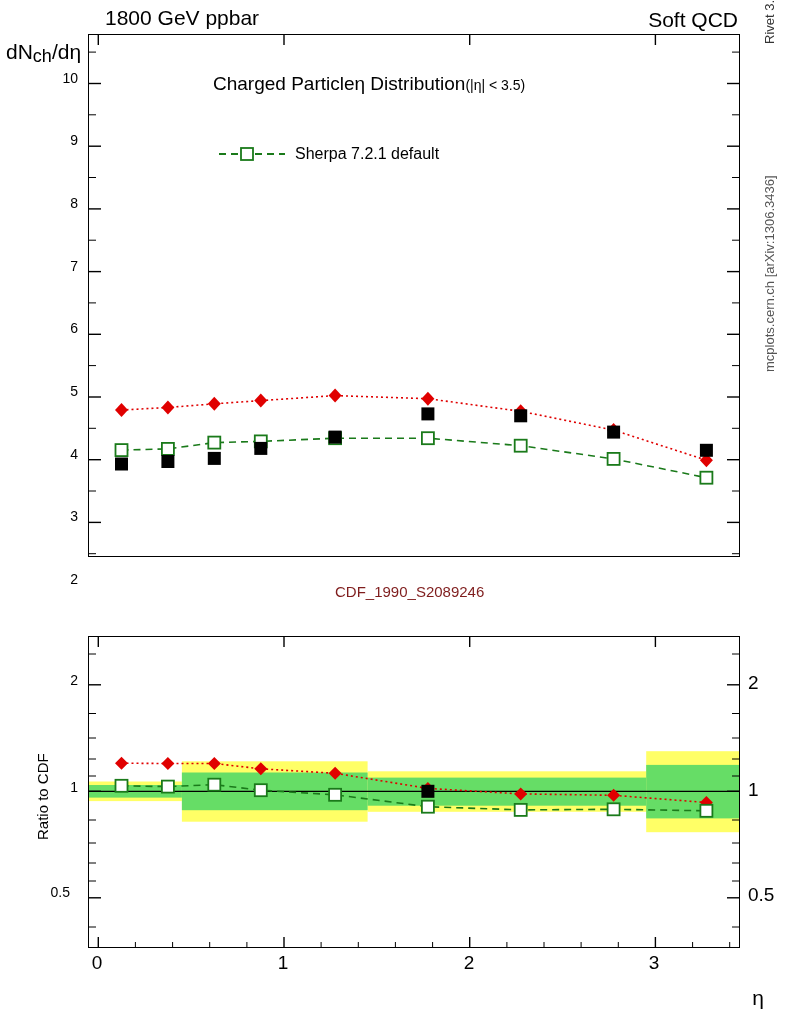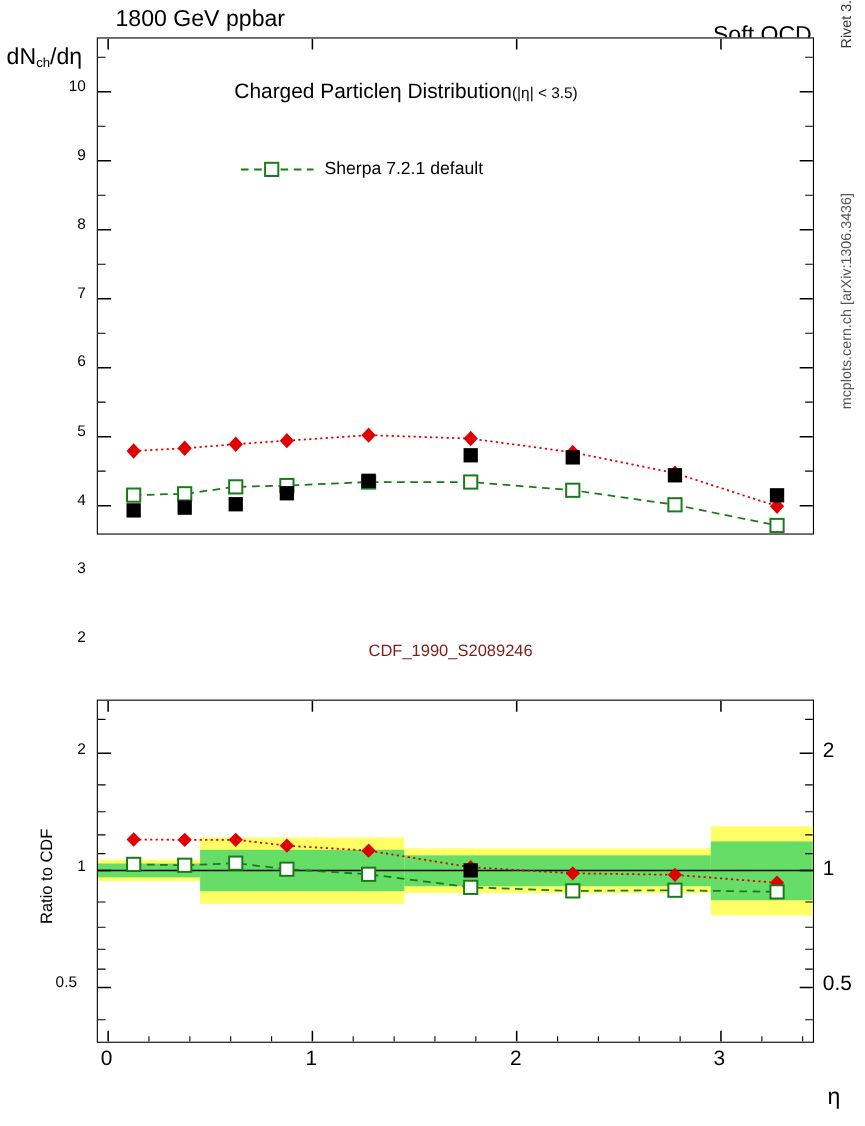--- a/index.html
+++ b/index.html
@@ -24,37 +24,36 @@
   .txt { white-space: nowrap; }
 
   
   .hdr-left {
     left: 105px; top: 6px;
     font-size: 21px;
   }
   .hdr-right {
     right: 48px; top: 8px;
     font-size: 21px;
-    margin-top: 12px;
   }
 
   
   .rot {
     transform-origin: 0 0;
     transform: rotate(-90deg);
     font-size: 13px;
     color: #555555;
     white-space: nowrap;
   }
   .rot-dark { color: #333333; }
 
   
   #main-panel {
     left: 88px; top: 34px;
-    width: 652px; height: 452px;
+    width: 652px; height: 523px;
     border: 1.5px solid #000;
     box-sizing: border-box;
     background: #ffffff;
   }
   #ratio-panel {
     left: 88px; top: 636px;
     width: 652px; height: 312px;
     border: 1.5px solid #000;
     box-sizing: border-box;
     background: #ffffff;
@@ -130,21 +129,21 @@
 
 <div id="root">
 
   <div class="abs txt hdr-left">1800 GeV ppbar</div>
   <div class="abs txt hdr-right">Soft QCD</div>
 
   <div class="abs rot rot-dark" style="left:762px; top:44px;">Rivet 3.1.10, ≥ 400k events</div>
   <div class="abs rot" style="left:762px; top:372px;">mcplots.cern.ch [arXiv:1306.3436]</div>
 
   <div class="abs txt" id="ylabel-main">
-    <span>dN</span><span style="font-size:12px; vertical-align:-3px;">ch</span><span>/dη</span>
+    <span>dN</span><span style="font-size:18px; vertical-align:-3px;">ch</span><span>/dη</span>
   </div>
 
   <div class="abs" id="main-panel">
     <div class="plotarea">
       <svg width="650" height="587" viewBox="0 0 650 587">
 
         <g stroke="#000" stroke-width="1.4">
           <line x1="0" y1="48.5" x2="12" y2="48.5"></line>
           <line x1="0" y1="111.2" x2="12" y2="111.2"></line>
           <line x1="0" y1="173.9" x2="12" y2="173.9"></line>

